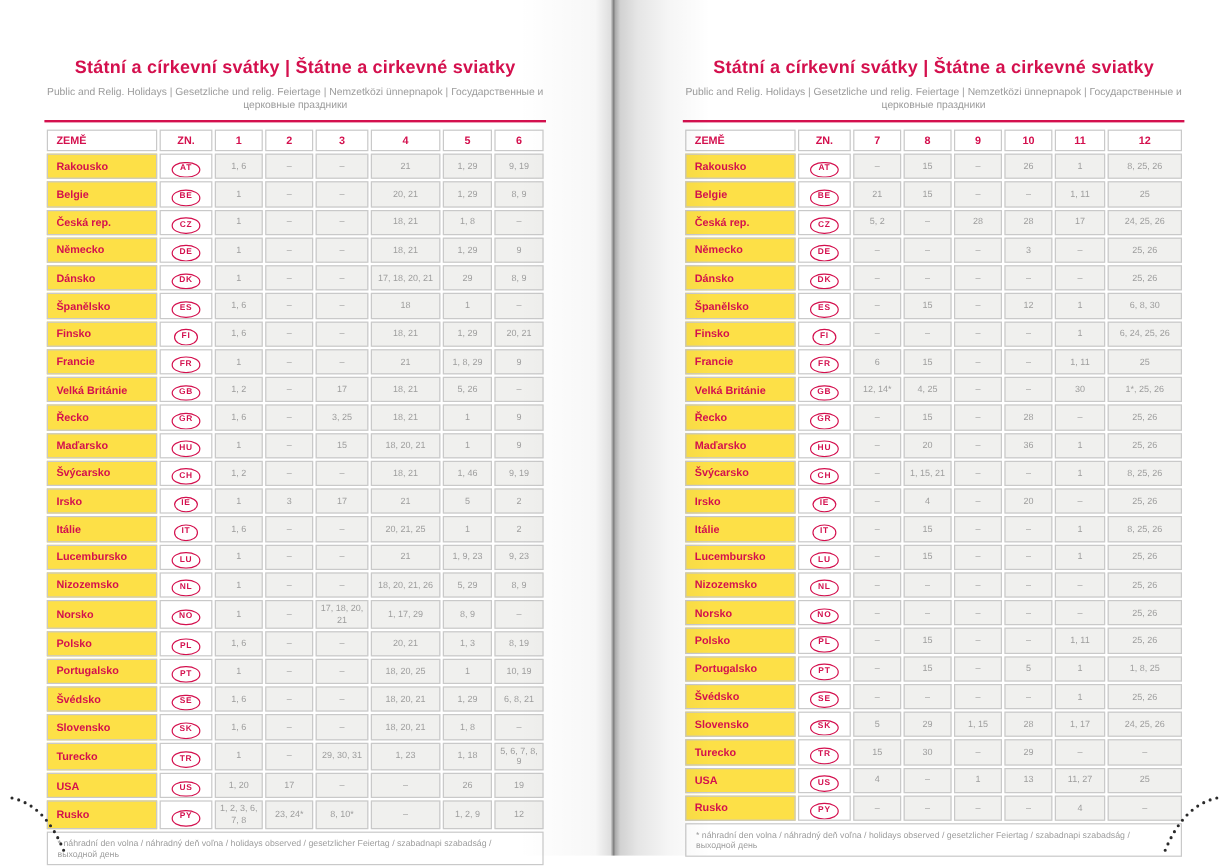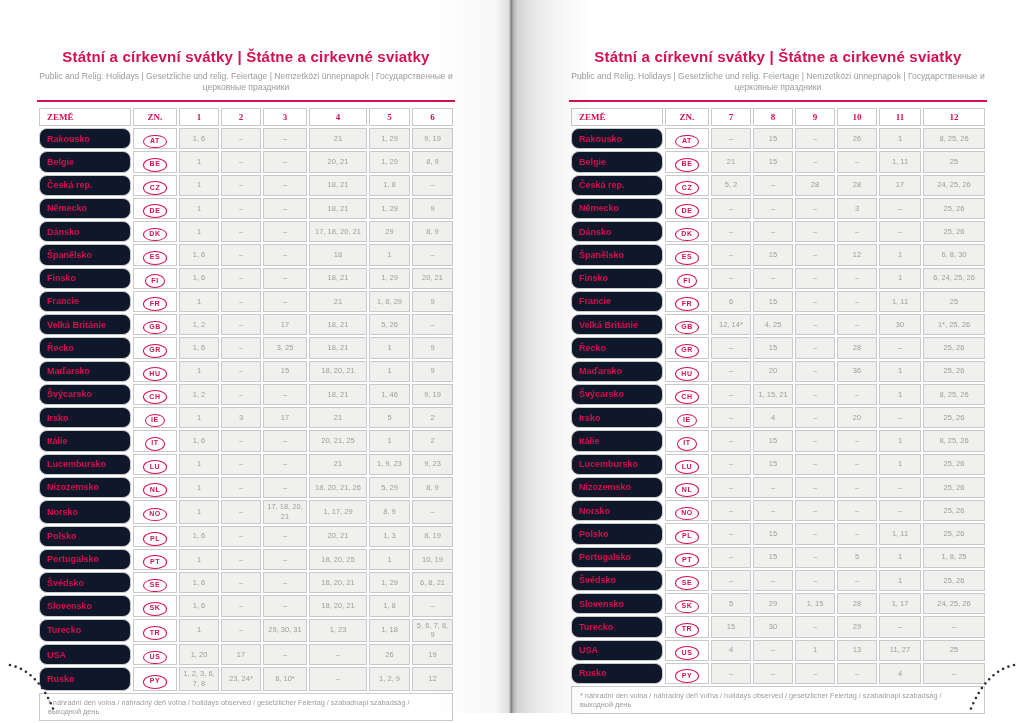--- a/index.html
+++ b/index.html
@@ -17,24 +17,24 @@
   .page.left{left:0;}
   .page.right{left:512px;}
   .content{position:absolute;top:48px;width:418px;}
   .page.left  .content{left:37px;}
   .page.right .content{left:57px;}
   .title{color:var(--accent);font-size:15px;font-weight:bold;text-align:center;letter-spacing:.2px;line-height:18px;}
   .subtitle{color:#9b9b9b;font-size:8.6px;text-align:center;margin-top:5px;line-height:11px;}
   .top-rule{height:2px;background:var(--accent);margin-top:7px;}
   table{width:100%;border-collapse:separate;border-spacing:2px;margin-top:4px;table-layout:fixed;}
   th,td{border:1px solid var(--cellborder);overflow:hidden;}
-  th{color:var(--accent);font-size:9px;font-weight:bold;height:18px;text-align:center;background:#fff;padding:1px;font-family:Liberation Serif, serif;}
+  th{color:var(--accent);font-size:9px;font-weight:bold;height:18px;text-align:center;background:#fff;padding:1px;}
   th.country-h{text-align:left;padding-left:7px;}
   td.name{color:var(--accent);font-weight:bold;font-size:9px;text-align:left;
-    padding:1px 2px 1px 7px;background:#0f172a;height:17px;white-space:nowrap;border-radius:8px;}
+    padding:1px 2px 1px 7px;background:#fde047;height:17px;white-space:nowrap;}
   td.code{text-align:center;background:#fff;height:17px;}
   td.val{text-align:center;background:var(--cellbg);color:var(--valtext);
     font-size:7.5px;padding:1px 2px;line-height:1.3;height:17px;}
   td.footnote{background:#fff;color:var(--valtext);font-size:7.3px;padding:4px 8px;text-align:left;height:16px;}
   .badge{display:inline-block;border:1px solid var(--accent);color:var(--accent);
     font-size:7px;font-weight:bold;border-radius:50%;padding:1.5px 5.5px;letter-spacing:.6px;line-height:1.25;}
   .bottom-rule{height:2px;background:var(--accent);margin-top:11px;}
   .spine{position:absolute;left:432px;top:0;width:160px;height:713px;pointer-events:none;z-index:5;
     background:linear-gradient(to right,
       rgba(0,0,0,0) 0%,

